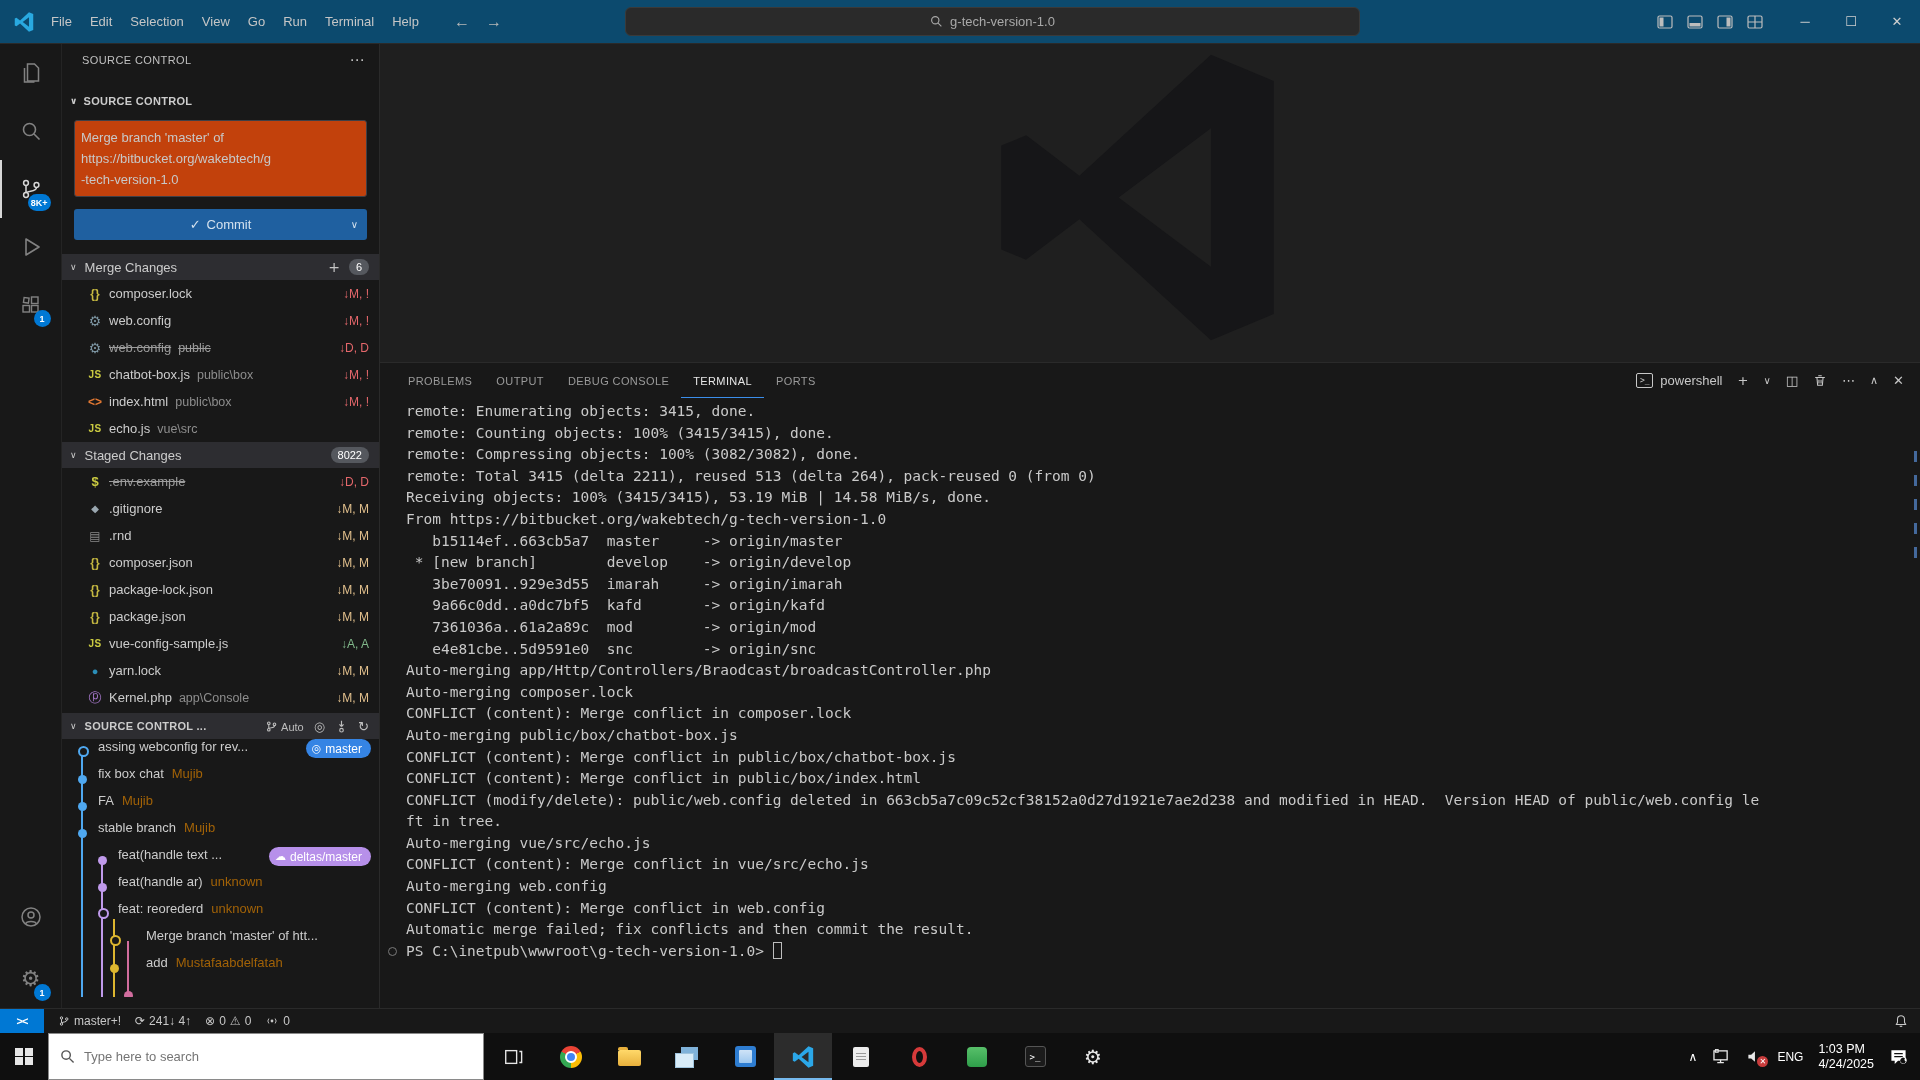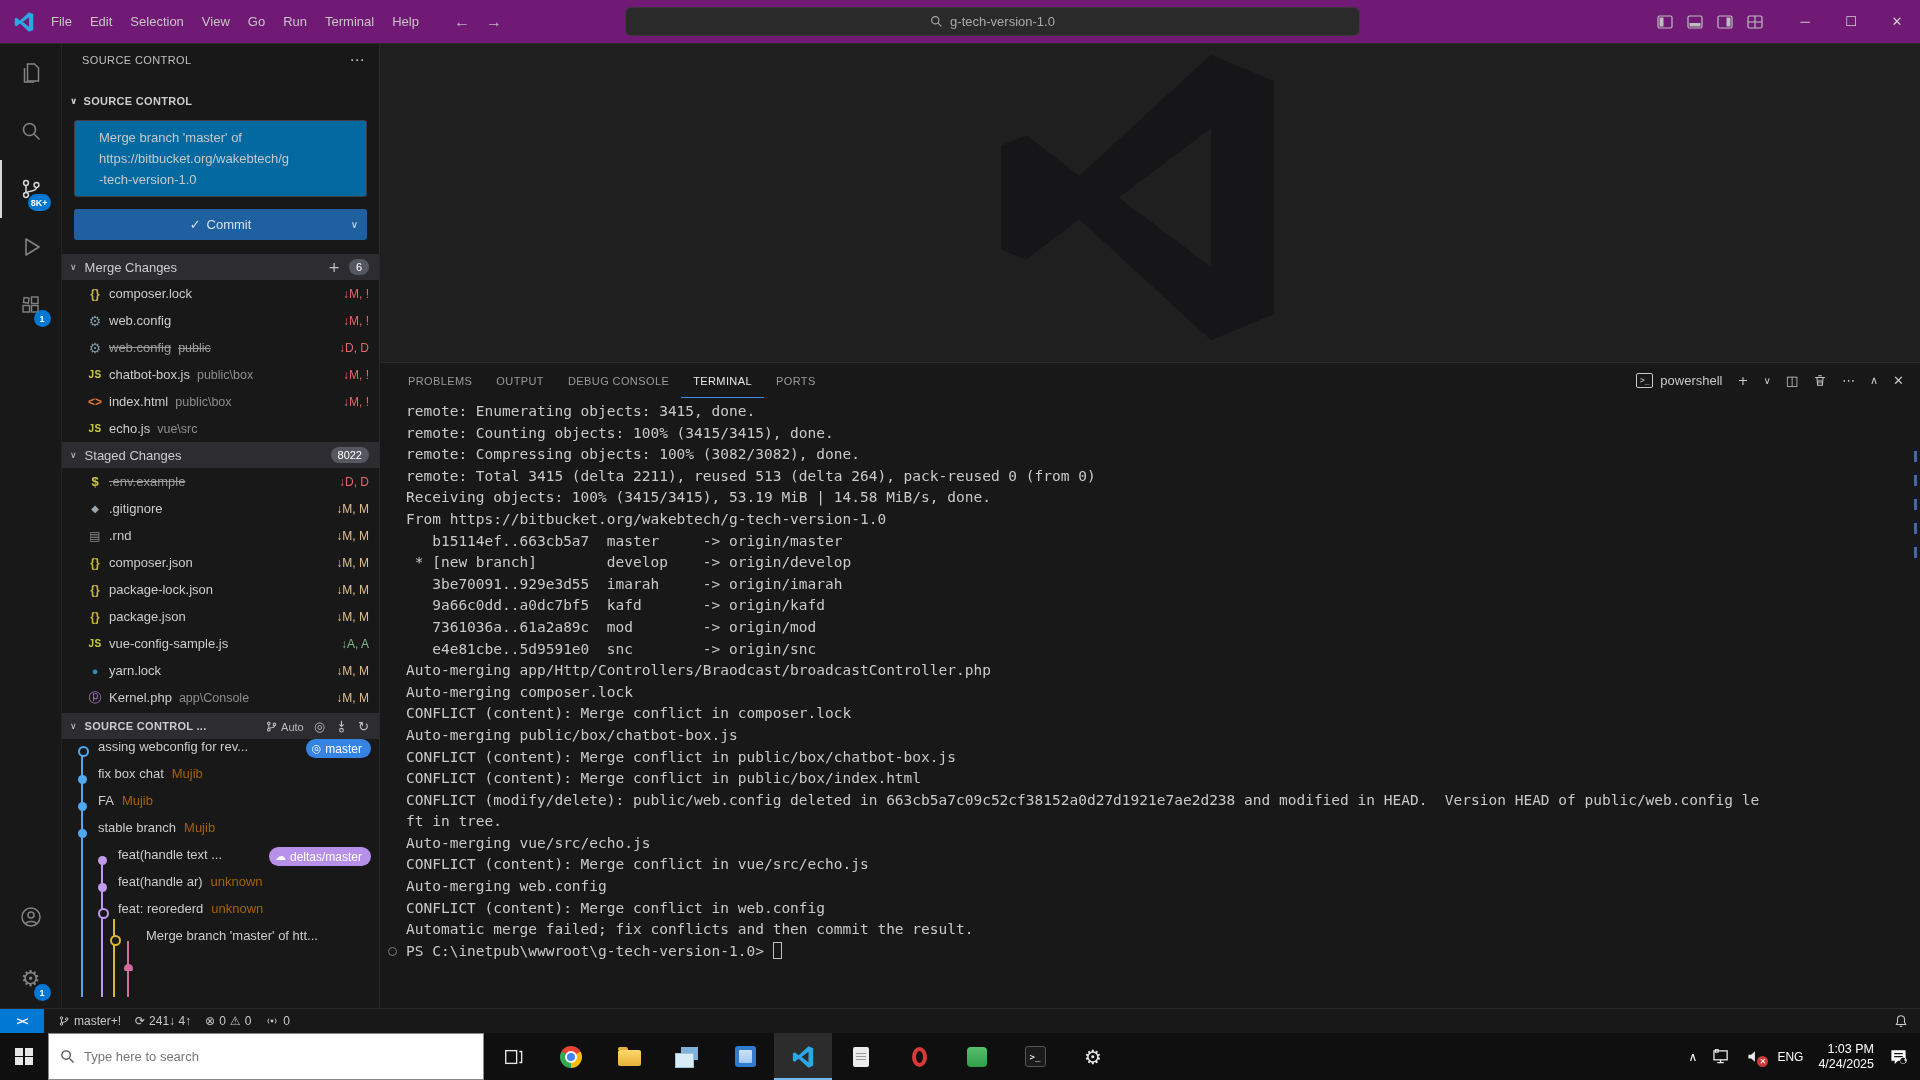--- a/index.html
+++ b/index.html
@@ -1,21 +1,21 @@
 <!DOCTYPE html>
 <html><head>
 <meta charset="utf-8">
 <style>
 *{box-sizing:border-box;margin:0;padding:0}
 html,body{width:1920px;height:1080px;overflow:hidden}
 body{background:#1f1f1f;font-family:"Liberation Sans","DejaVu Sans",sans-serif;color:#ccc;position:relative}
 .ico{font-family:"DejaVu Sans",sans-serif}
 
 
-#titlebar{position:absolute;left:0;top:0;width:1920px;height:44px;background:#701a75;border-bottom:1px solid #2a2a2a;display:flex;align-items:center}
+#titlebar{position:absolute;left:0;top:0;width:1920px;height:44px;background:#0c4a6e;border-bottom:1px solid #2a2a2a;display:flex;align-items:center}
 .logo{margin:0 8px 0 14px;display:flex}
 .menu-bar{display:flex;height:100%}
 .menu-item{padding:0 9px;font-size:13px;color:#c6c6c6;display:flex;align-items:center;cursor:default}
 .nav-arrows{margin-left:26px;display:flex;gap:16px;color:#b9b9b9;font-size:16px}
 .cmd-center{position:absolute;left:625px;top:7px;width:735px;height:29px;background:#2a2a2a;border:1px solid #3a3a3a;border-radius:6px;display:flex;align-items:center;justify-content:center;gap:7px;color:#a9a9a9;font-size:13px}
 .tb-right{margin-left:auto;display:flex;align-items:center;height:100%}
 .layout-icons{display:flex;gap:12px;margin-right:18px}
 .layout-icons .li{width:18px;height:18px;display:flex;align-items:center;justify-content:center}
 .win-btn{width:46px;height:100%;display:flex;align-items:center;justify-content:center;font-size:13px;color:#cfcfcf}
 
@@ -26,21 +26,21 @@
 .ab-badge{position:absolute;bottom:7px;right:11px;background:#0078d4;color:#fff;font-size:9px;font-weight:700;min-width:17px;height:17px;border-radius:9px;display:flex;align-items:center;justify-content:center;padding:0 3px}
 .ab-bottom{margin-top:auto;margin-bottom:4px}
 .gear-glyph{font-size:22px;line-height:1}
 
 
 #sidebar{position:absolute;left:62px;top:44px;width:318px;height:964px;background:#181818;border-right:1px solid #2a2a2a;font-size:13px;overflow:hidden}
 .pane-title{height:32px;display:flex;align-items:center;padding:0 14px 0 20px;font-size:11px;color:#c0c0c0;letter-spacing:.4px}
 .pane-more{margin-left:auto;font-size:15px;color:#c0c0c0}
 .sec-head{display:flex;align-items:center;height:22px;padding:0 8px;font-weight:700;font-size:11px;color:#ccc;margin-top:14px;letter-spacing:.3px}
 .chev{font-size:9px;margin-right:6px;color:#ccc}
-.commit-box{margin:8px 12px 0;background:#0369a1;border:1px solid #3f3f46;border-radius:3px;padding:6px 24px;line-height:21px;font-size:13px;color:#c8c8c8}
+.commit-box{margin:8px 12px 0;background:#c2410c;border:1px solid #3f3f46;border-radius:3px;padding:6px 6px;line-height:21px;font-size:13px;color:#c8c8c8}
 .commit-box .link{}
 .commit-btn{margin:12px 12px 0;height:31px;background:#1f60a0;border-radius:3px;position:relative;display:flex;align-items:center;justify-content:center;gap:6px;color:#d3e1ee;font-size:13px;cursor:default}
 .commit-btn .dd{position:absolute;right:9px;font-size:10px}
 .tree{margin-top:14px}
 .tree-head{height:26px;display:flex;align-items:center;background:#2d2d31;padding:0 10px 0 8px;color:#ccc}
 .tree-head .lbl{margin-left:2px}
 .tree-head .acts{margin-left:auto;display:flex;gap:9px;align-items:center;color:#c5c5c5}
 .badge-pill{background:#55585e;color:#fff;border-radius:10px;font-size:11px;padding:1px 7px;line-height:14px}
 .frow{height:27px;display:flex;align-items:center;padding:0 10px 0 24px}
 .ficon{width:18px;display:flex;justify-content:center;margin-right:5px;font-size:13px;flex:none}
@@ -122,21 +122,21 @@
 .ic-winstack::after{content:"";position:absolute;left:0;top:6px;width:17px;height:13px;background:#d8ecf8;border:1px solid #9fc4dd}
 .ic-blueapp{width:21px;height:21px;border-radius:3px;background:#2e7dd1;position:relative}
 .ic-blueapp::after{content:"";position:absolute;left:4px;top:4px;right:4px;bottom:4px;background:linear-gradient(#cfe3f7,#9ec8ef);border-radius:1px}
 .ic-notepad{width:16px;height:20px;background:#ececec;border-radius:2px;position:relative}
 .ic-notepad::after{content:"";position:absolute;left:3px;right:3px;top:4px;height:11px;background:repeating-linear-gradient(#ececec 0 2px,#9a9a9a 2px 3px)}
 .ic-opera{width:15px;height:20px;border:4px solid #d63a3a;border-radius:50%}
 .ic-green{width:20px;height:20px;border-radius:4px;background:linear-gradient(#58c06a,#2e9e4a)}
 .ic-cmd{width:21px;height:21px;background:#1b1b1b;border:1px solid #555;border-radius:3px;color:#fff;font-size:9px;font-family:"DejaVu Sans Mono",monospace;display:flex;align-items:center;justify-content:center}
 .ic-gear-w{color:#e8e8e8;font-size:20px}
 .tb-tray{margin-left:auto;display:flex;align-items:center;gap:15px;padding-right:12px;color:#fff;font-size:12px}
-.tb-clock{text-align:right;line-height:15px;font-size:12.5px}
+.tb-clock{text-align:left;line-height:15px;font-size:12.5px}
 .spk{position:relative;display:flex}
 .spk .mute{position:absolute;right:-6px;bottom:-3px;width:11px;height:11px;background:#c83c3c;border-radius:50%;color:#fff;font-size:8px;display:flex;align-items:center;justify-content:center}
 svg{display:block}
 </style>
 </head>
 <body>
 
 <div id="titlebar">
   <span class="logo">
     <svg width="20" height="20" viewBox="0 0 100 100">
@@ -428,20 +428,25 @@
         <span class="cauthor">unknown</span>
       </div>
       <div class="crow">
         <span class="cdot open" style="left: 36px; border-color: rgb(192, 154, 235);"></span>
         <span class="cmsg" style="margin-left: 56px;">feat: reorederd</span>
         <span class="cauthor">unknown</span>
       </div>
       <div class="crow">
         <span class="cdot open" style="left: 48px; border-color: rgb(221, 182, 47);"></span>
         <span class="cmsg" style="margin-left: 84px;">Merge branch 'master' of htt...</span>
+      </div>
+      <div class="crow">
+        <span class="cdot" style="left: 48px; background: rgb(221, 182, 47);"></span>
+        <span class="cmsg" style="margin-left: 84px;">add</span>
+        <span class="cauthor">Mustafaabdelfatah</span>
       </div>
       <div class="crow partial">
         <span class="cdot" style="left: 62px; background: rgb(209, 109, 158);"></span>
       </div>
     </div>
 </div>
 
 <div id="editor">
   <div id="watermark">
     <svg width="295" height="295" viewBox="0 0 100 100">

